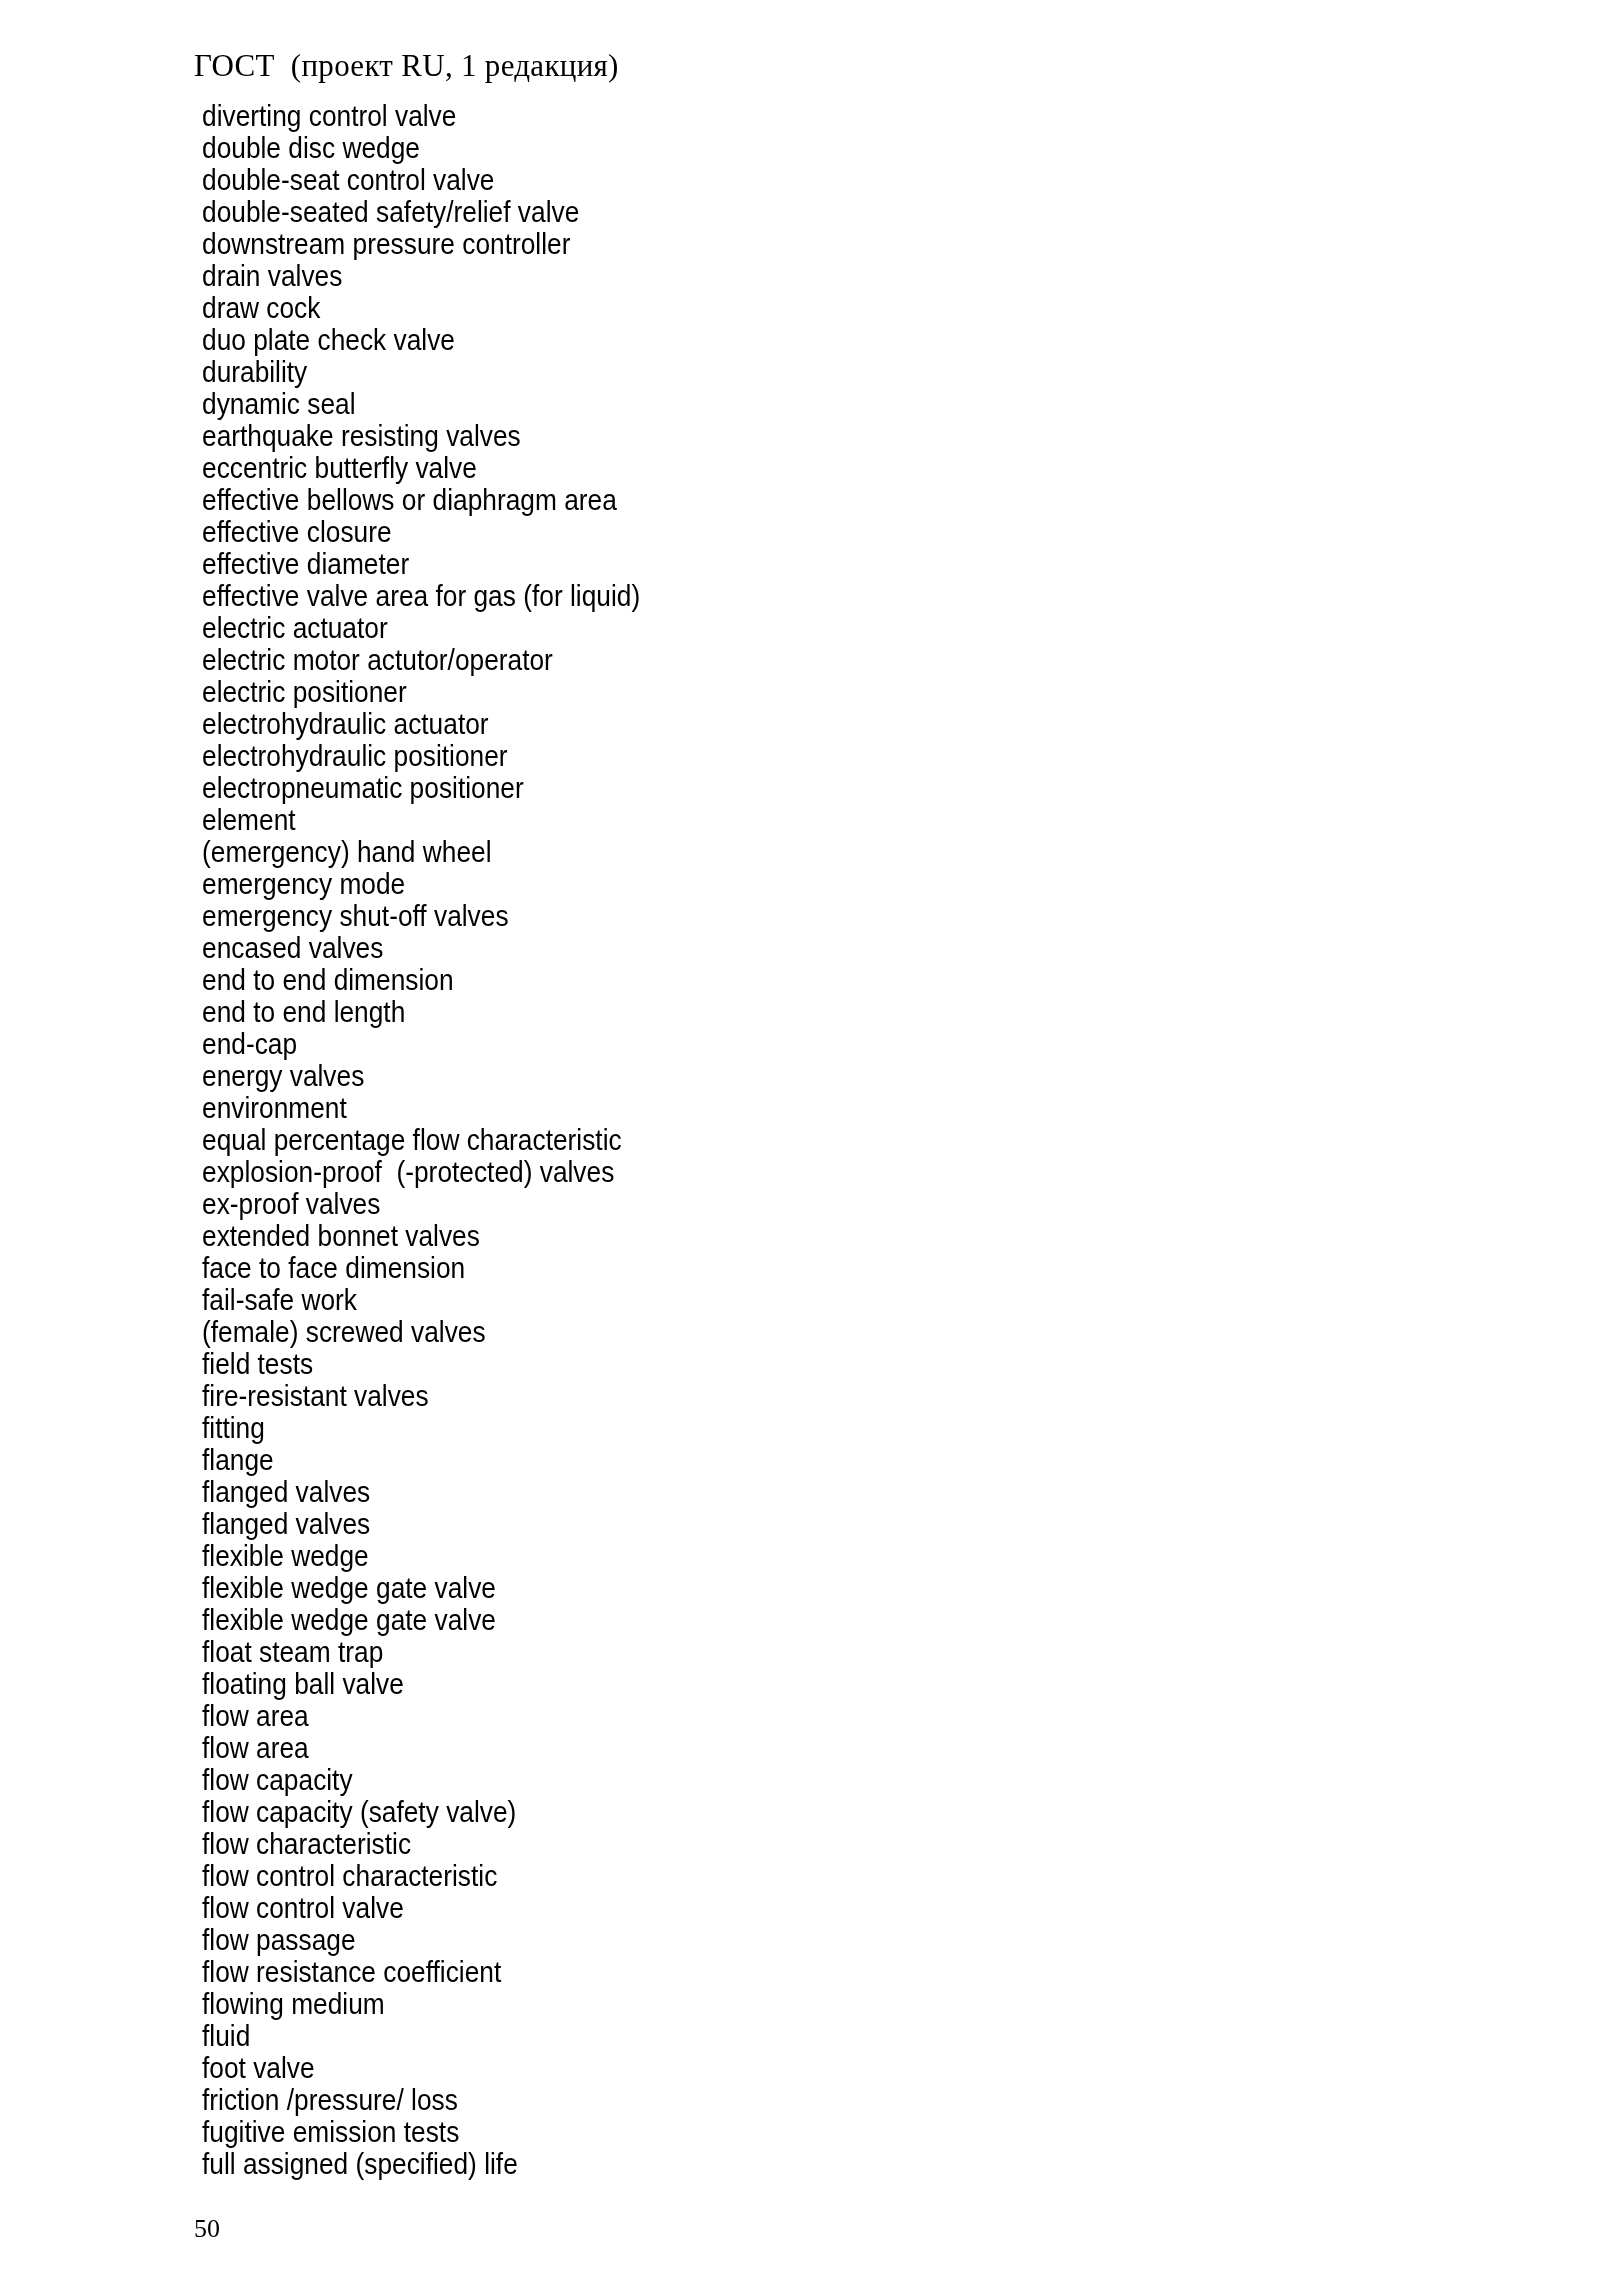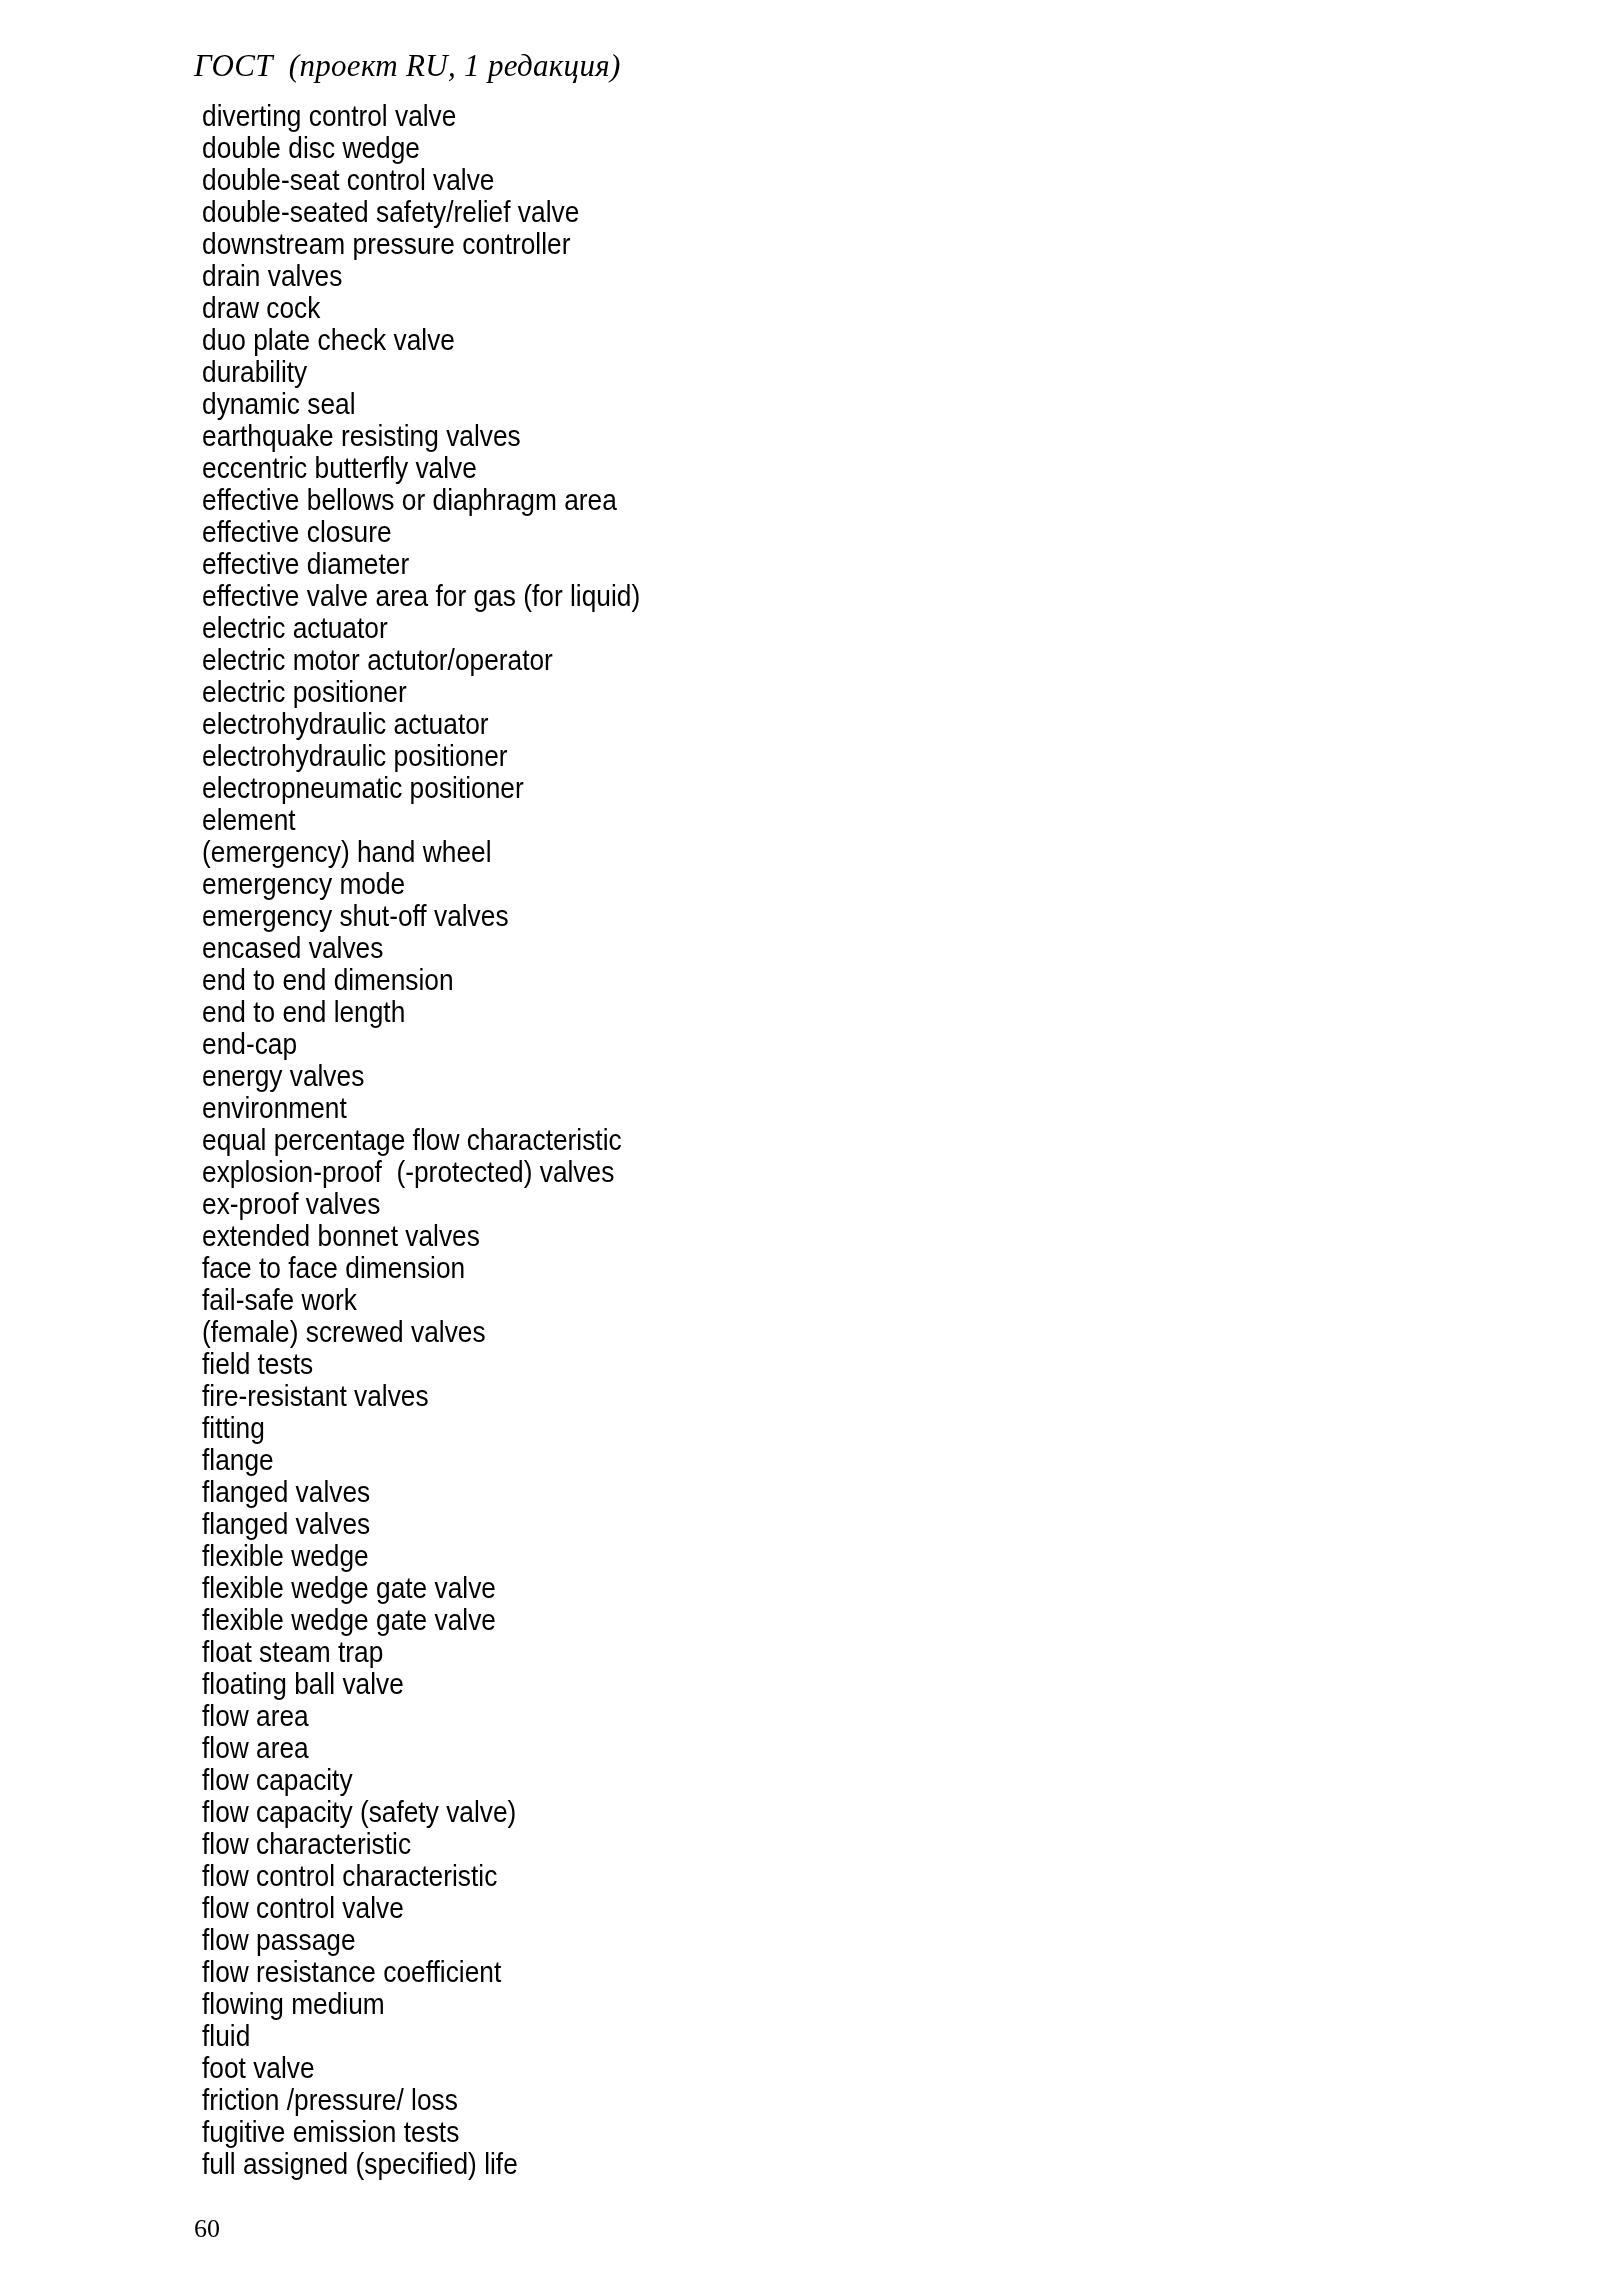--- a/index.html
+++ b/index.html
@@ -23,21 +23,20 @@
     inset: 0;
     background: #ffffff;
   }
 
   
   .running-head {
     position: absolute;
     left: 194px;
     top: 47px;
     font-family: "Liberation Serif", "DejaVu Serif", serif;
-    font-style: italic;
     font-size: 31px;
     line-height: 37px;
     letter-spacing: 0.3px;
     white-space: pre;
     color: #000000;
   }
 
   
   .glossary {
     position: absolute;
@@ -140,16 +139,16 @@
       <li>flow passage</li>
       <li>flow resistance coefficient</li>
       <li>flowing medium</li>
       <li>fluid</li>
       <li>foot valve</li>
       <li>friction /pressure/ loss</li>
       <li>fugitive emission tests</li>
       <li>full assigned (specified) life</li>
     </ul>
 
-  <div class="folio">60</div>
+  <div class="folio">50</div>
 
 </div>
 
 
 </body></html>

